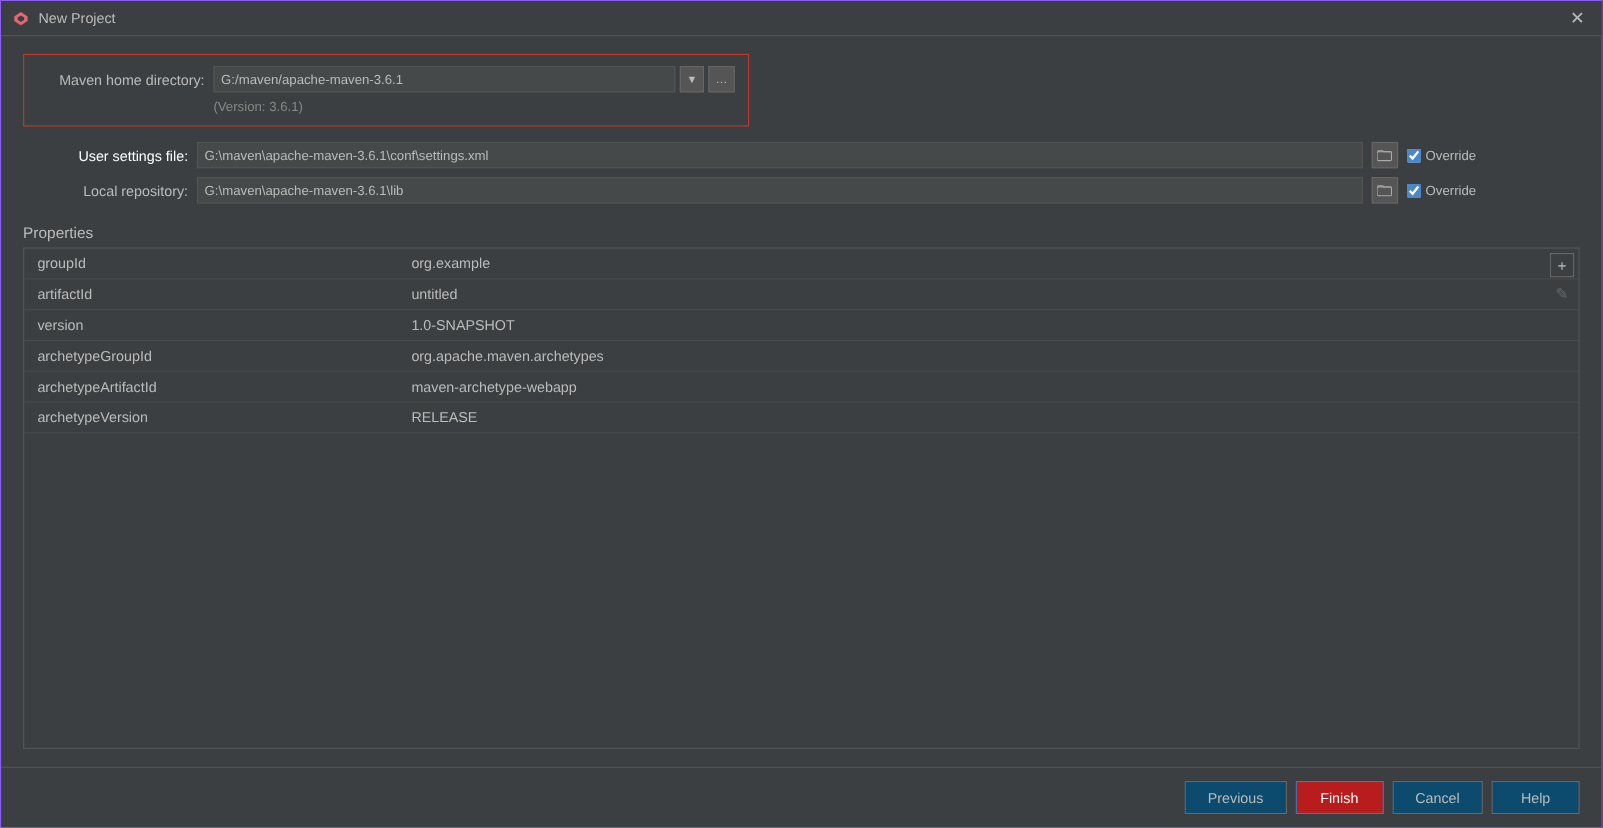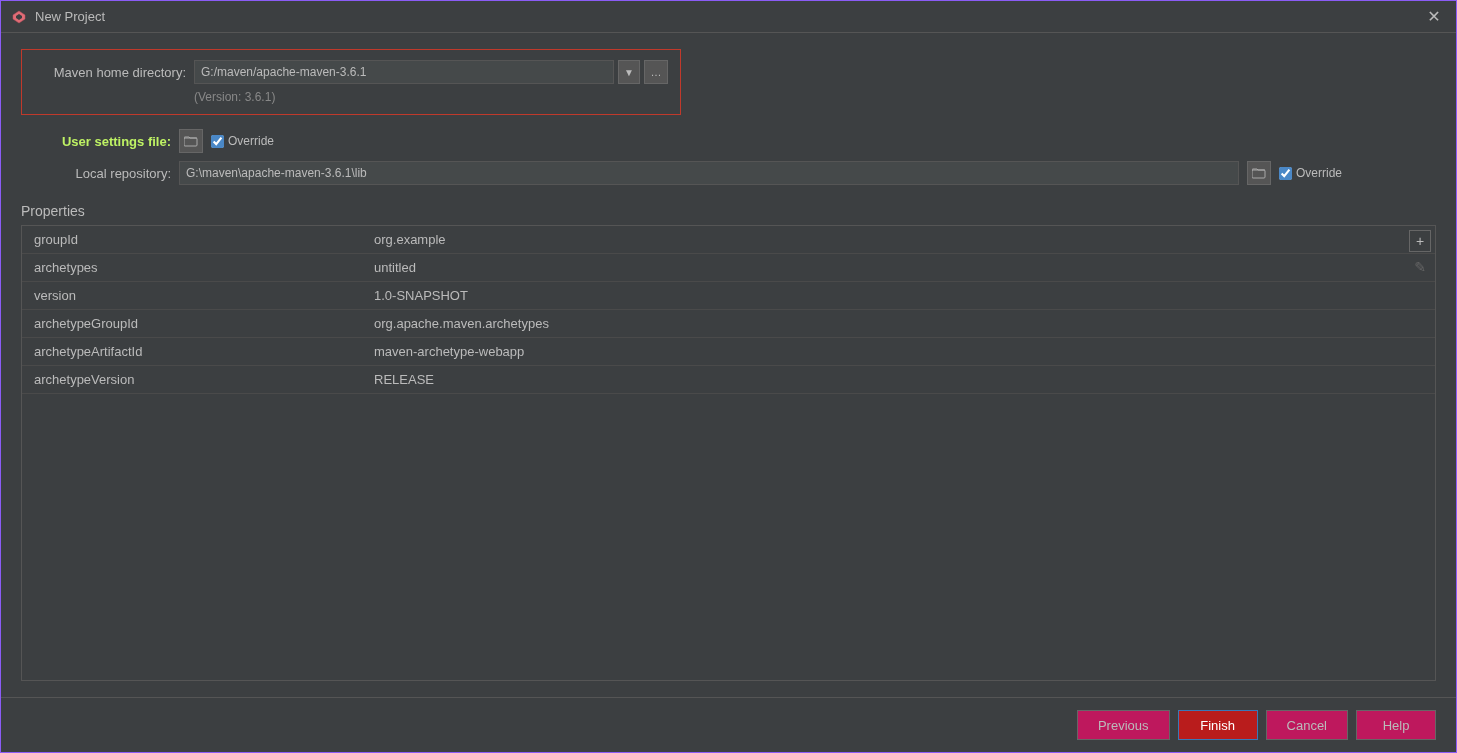--- a/index.html
+++ b/index.html
@@ -252,21 +252,21 @@
       cursor: pointer;
       font-size: 13px;
       height: 30px;
       display: flex;
       align-items: center;
       justify-content: center;
       min-width: 80px;
     }
 
     .btn-default {
-      background: #be185d;
+      background: #0c4a6e;
       color: #bbb;
     }
 
     .btn-primary {
       background: #b91c1c;
       color: white;
       border-color: #3a78b7;
     }
   </style>
 </head>
@@ -296,21 +296,22 @@
           <button class="dropdown-btn">▼</button>
           <button class="folder-btn">…</button>
         </div>
       </div>
 
       <div class="version-text">(Version: 3.6.1)</div>
 
     </div>
 
     <div style="display:flex; align-items:center; gap:8px; margin-bottom: 8px;">
-      <span style="color:#bef264; min-width:150px; text-align:right; flex-shrink:0;font-weight:bold;">User settings file:</span>
+      <span style="color:#ffffff; min-width:150px; text-align:right; flex-shrink:0;">User settings file:</span>
+      <input class="field-input" type="text" style="flex: 1 1 0%; max-width: 1060px;" value="G:\maven\apache-maven-3.6.1\conf\settings.xml">
       <button class="folder-btn">
         <svg width="14" height="12" viewBox="0 0 14 12">
           <rect x="0" y="3" width="13" height="8" rx="1" fill="none" stroke="#aaa" stroke-width="1"></rect>
           <path d="M0 4 L0 3 Q0 2 1 2 L5 2 L6 3 L13 3" fill="none" stroke="#aaa" stroke-width="1"></path>
         </svg>
       </button>
       <div class="override-wrap">
         <input class="override-checkbox" type="checkbox" checked="" style="">
         <span class="override-label">Override</span>
       </div>
@@ -334,21 +335,21 @@
     <div class="properties-section">
       <div class="properties-header">Properties</div>
       <div class="properties-table">
 
         <div id="prop-rows-container">
             <div class="prop-row">
       <span class="prop-key">groupId</span>
       <span class="prop-value">org.example</span>
     </div>
             <div class="prop-row">
-      <span class="prop-key">archetypes</span>
+      <span class="prop-key">artifactId</span>
       <span class="prop-value">untitled</span>
     </div>
             <div class="prop-row">
       <span class="prop-key">version</span>
       <span class="prop-value">1.0-SNAPSHOT</span>
     </div>
             <div class="prop-row">
       <span class="prop-key">archetypeGroupId</span>
       <span class="prop-value">org.apache.maven.archetypes</span>
     </div>

